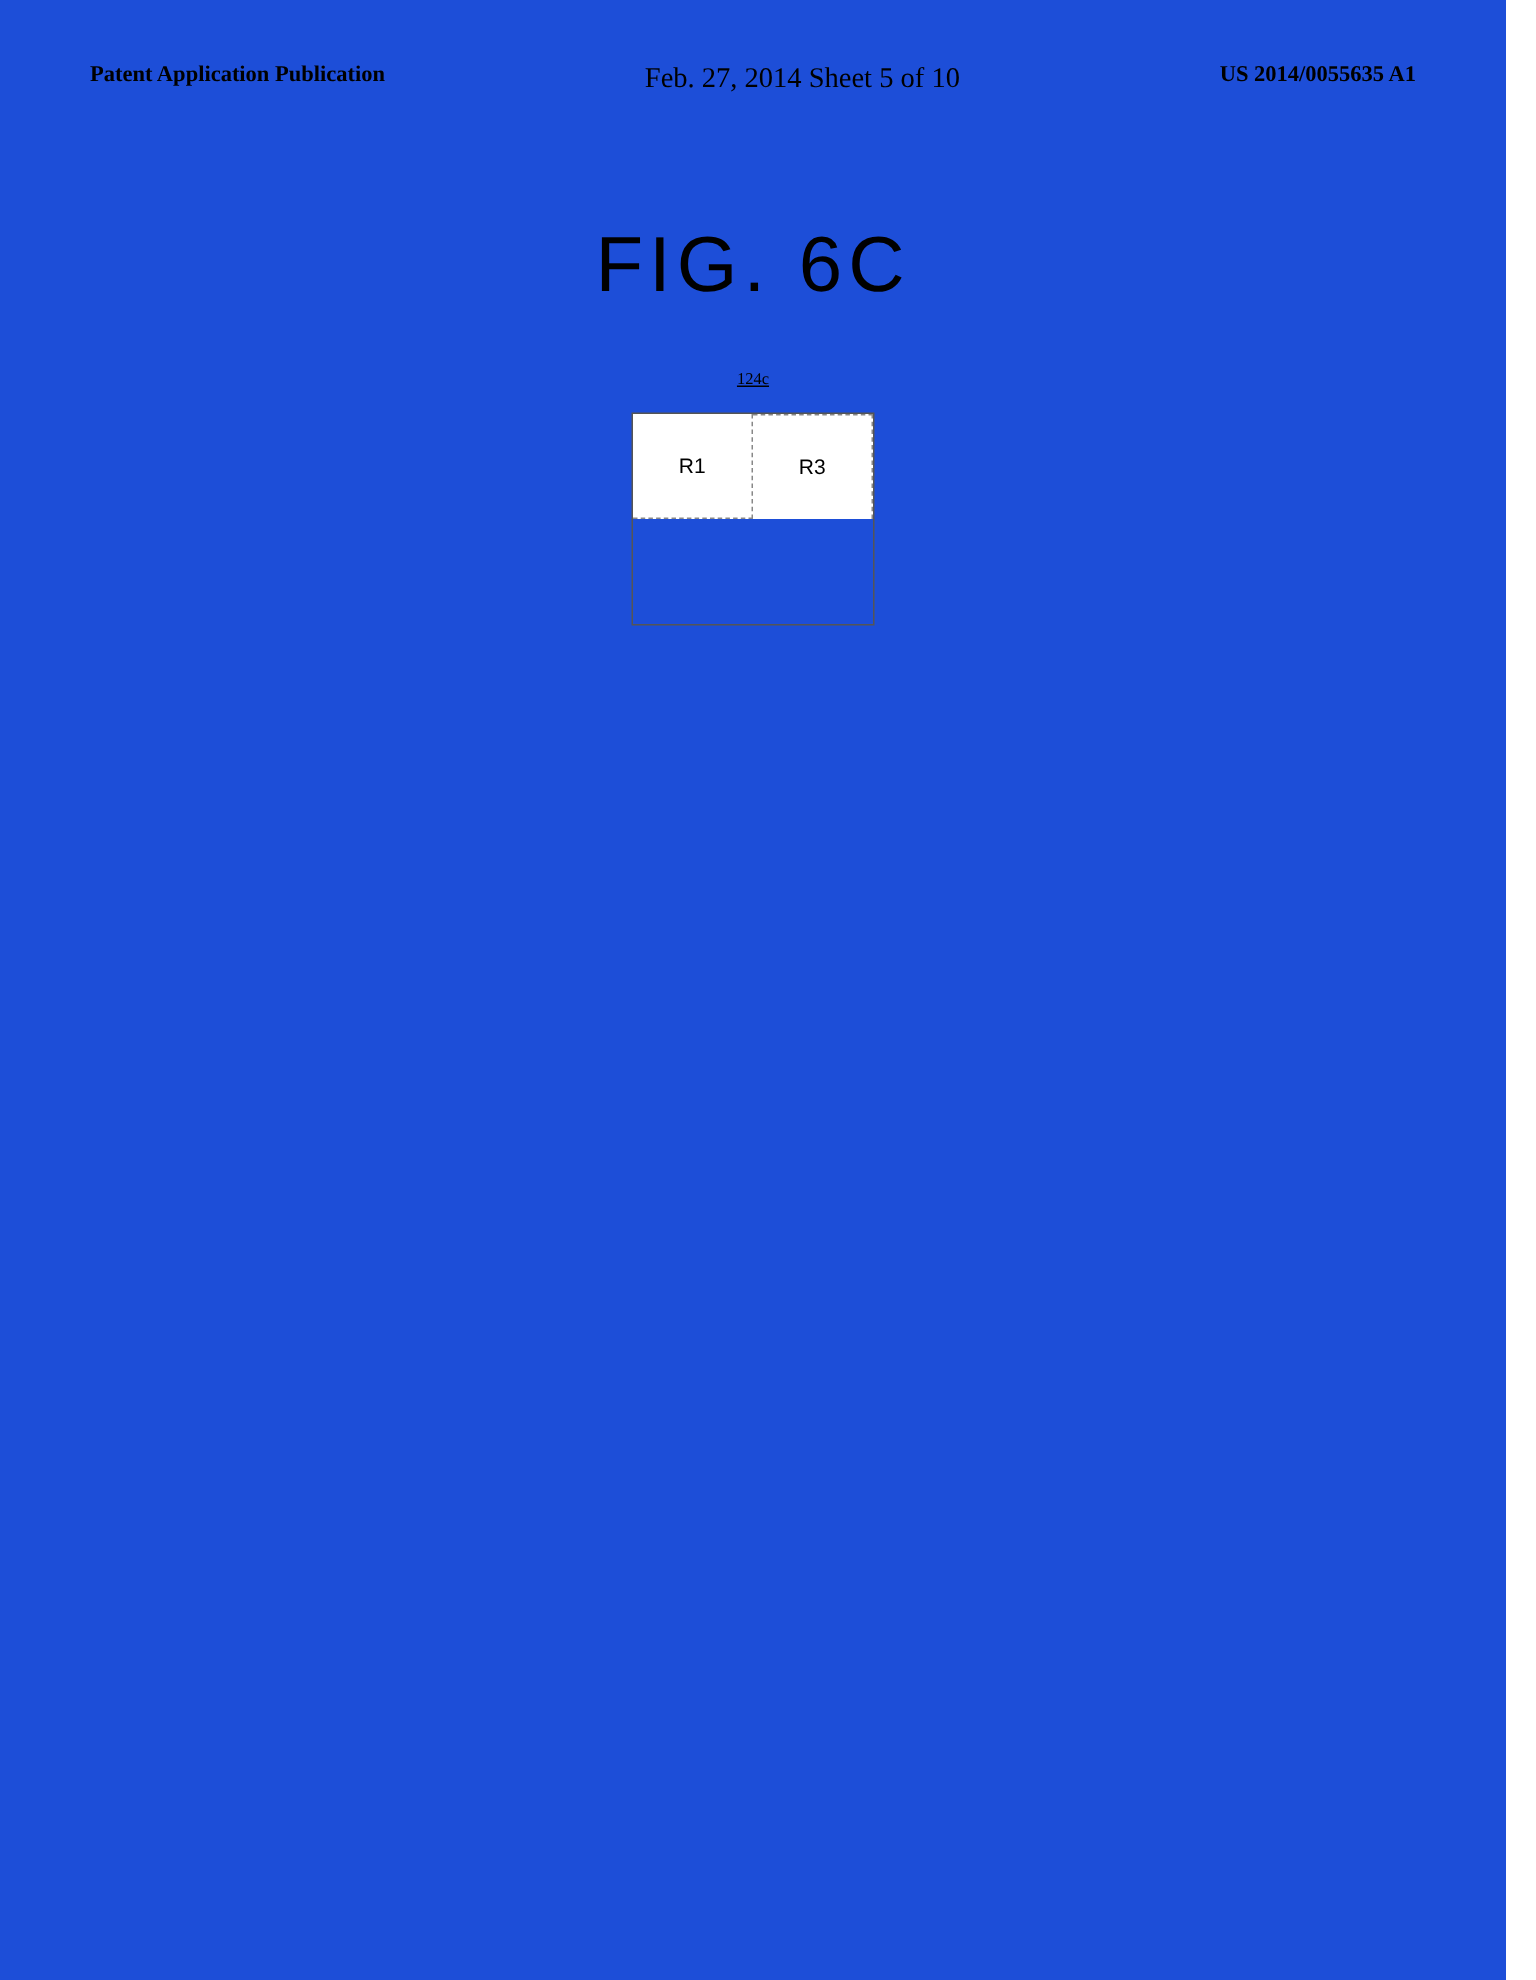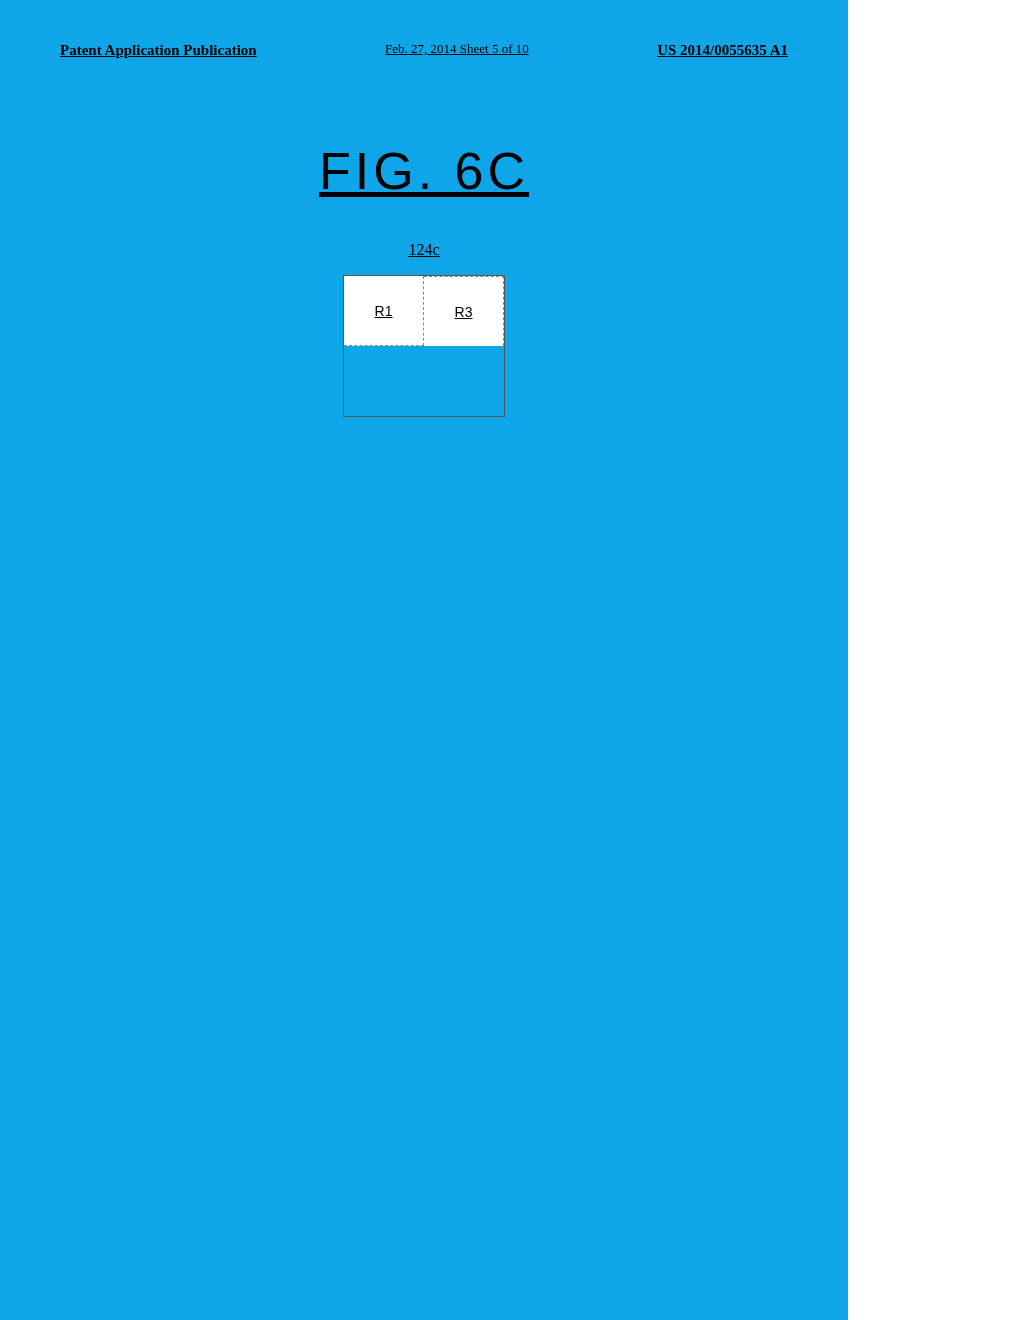--- a/index.html
+++ b/index.html
@@ -10,47 +10,46 @@
 
     body {
       background: #ffffff;
       font-family: 'Times New Roman', Times, serif;
       width: 1024px;
       min-height: 1320px;
       position: relative;
     }
 
     .page {
-      width: 848px;
+      width: 1004px;
       min-height: 1320px;
-      background: #0ea5e9;
+      background: #1d4ed8;
       padding: 0;
       position: relative;
-      text-decoration: underline;
     }
 
     
     .header {
       display: flex;
       flex-direction: row;
       justify-content: space-between;
       align-items: flex-start;
       padding: 40px 60px 20px 60px;
       border-bottom: none;
     }
 
     .header-left {
       font-size: 15px;
       font-weight: bold;
       color: #000;
       line-height: 1.4;
     }
 
     .header-center {
-      font-size: 13px;
+      font-size: 19px;
       color: #000;
       text-align: center;
       line-height: 1.4;
     }
 
     .header-right {
       font-size: 15px;
       color: #000;
       text-align: center;
       font-weight: bold;
@@ -71,21 +70,21 @@
       font-weight: normal;
       font-family: 'Arial', sans-serif;
       color: #000;
       letter-spacing: 4px;
       margin-bottom: 40px;
       margin-top: 20px;
     }
 
     
     .diagram-label {
-      font-size: 16px;
+      font-size: 11px;
       color: #000;
       text-decoration: underline;
       margin-bottom: 16px;
       align-self: center;
     }
 
     
     .grid-diagram {
       border: 1.5px solid #555;
       display: grid;

